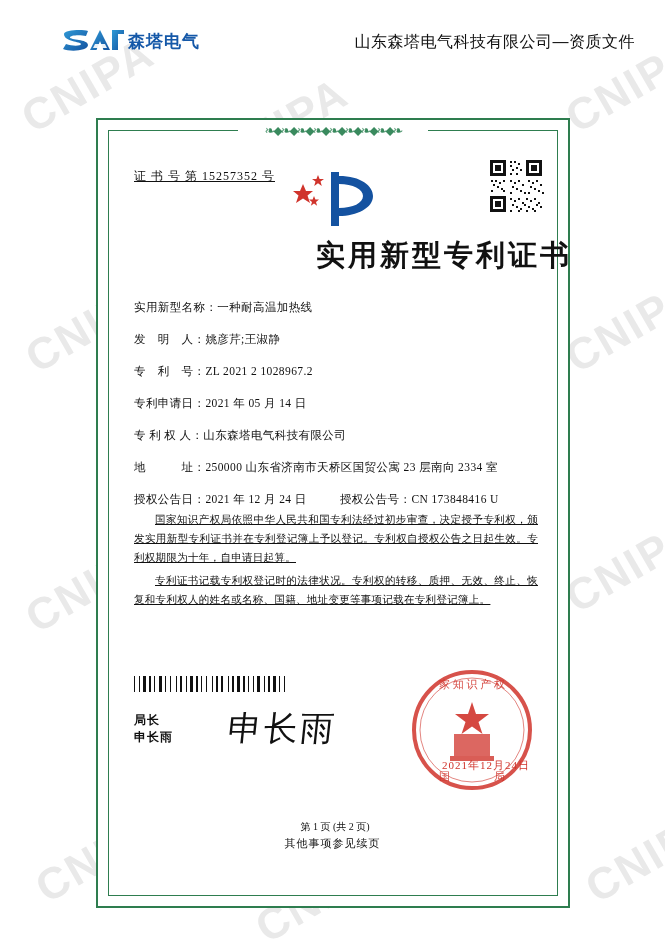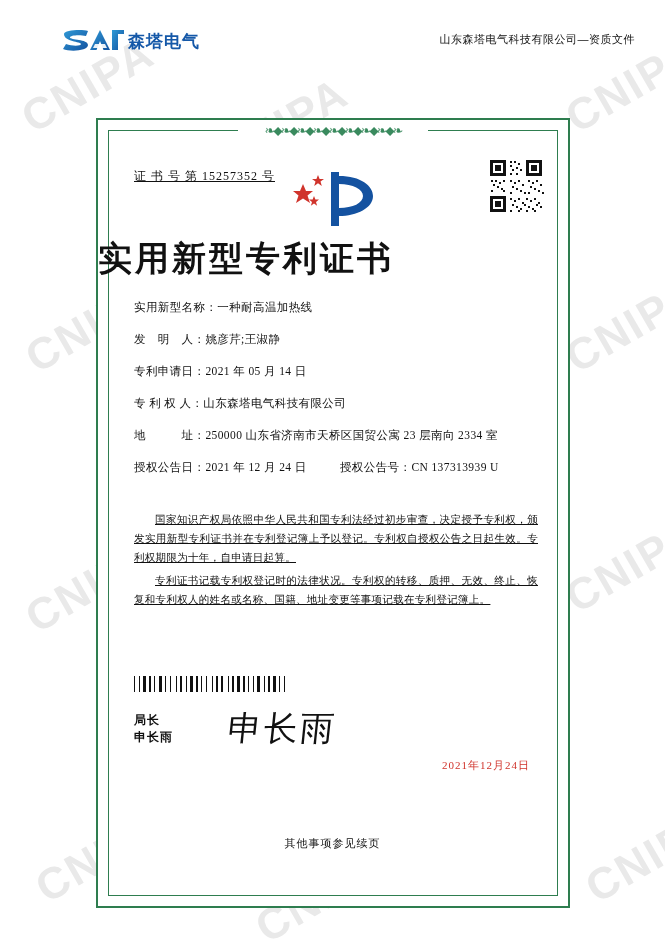--- a/index.html
+++ b/index.html
@@ -55,21 +55,21 @@
     font-size: 17px;
     font-weight: bold;
     color: #1558a8;
     margin-left: 2px;
     letter-spacing: 1px;
   }
   .header-right {
     position: absolute;
     right: 46px;
     top: 6px;
-    font-size: 11px;
+    font-size: 16px;
     font-family: "Liberation Sans", sans-serif;
     color: #111;
     letter-spacing: 0.5px;
     padding-left: 43px;
   }
 
   
   .cert {
     position: absolute;
     left: 96px;
@@ -138,22 +138,22 @@
     transform: translateX(-50%);
     width: 96px;
     height: 62px;
   }
 
   .title {
     position: absolute;
     left: 0;
     top: 116px;
     width: 474px;
-    text-align: left;
-    font-size: 34px;
+    text-align: right;
+    font-size: 29px;
     font-weight: bold;
     letter-spacing: 3px;
     color: #111;
     font-family: "Liberation Serif", serif;
   }
 
   .fields {
     position: absolute;
     left: 36px;
     top: 180px;
@@ -399,31 +399,34 @@
     <div class="title">实用新型专利证书</div>
 
     <div class="fields">
       <div class="field-row">
         <span class="field-label">实用新型名称：</span><span class="field-value">一种耐高温加热线</span>
       </div>
       <div class="field-row">
         <span class="field-label">发　明　人：</span><span class="field-value">姚彦芹;王淑静</span>
       </div>
       <div class="field-row">
+        <span class="field-label">专　利　号：</span><span class="field-value">ZL 2021 2 1028967.2</span>
+      </div>
+      <div class="field-row">
         <span class="field-label">专利申请日：</span><span class="field-value">2021 年 05 月 14 日</span>
       </div>
       <div class="field-row">
         <span class="field-label">专 利 权 人：</span><span class="field-value">山东森塔电气科技有限公司</span>
       </div>
       <div class="field-row">
         <span class="field-label">地　　　址：</span><span class="field-value">250000 山东省济南市天桥区国贸公寓 23 层南向 2334 室</span>
       </div>
       <div class="field-row two-col">
         <span class="field-label">授权公告日：</span><span class="field-value">2021 年 12 月 24 日</span>
-        <span class="col2"><span class="field-label">授权公告号：</span><span class="field-value">CN 137313939 U</span></span>
+        <span class="col2"><span class="field-label">授权公告号：</span><span class="field-value">CN 173848416 U</span></span>
       </div>
     </div>
 
     <div class="paragraphs">
       <p>国家知识产权局依照中华人民共和国专利法经过初步审查，决定授予专利权，颁发实用新型专利证书并在专利登记簿上予以登记。专利权自授权公告之日起生效。专利权期限为十年，自申请日起算。</p>
       <p>专利证书记载专利权登记时的法律状况。专利权的转移、质押、无效、终止、恢复和专利权人的姓名或名称、国籍、地址变更等事项记载在专利登记簿上。</p>
     </div>
 
     <div class="barcode">
       <svg width="156" height="16" viewBox="0 0 156 16" xmlns="http://www.w3.org/2000/svg" id="barcode-svg">
@@ -459,18 +462,32 @@
           <rect x="150" y="0" width="1" height="16" fill="#111"></rect>
         </svg>
     </div>
 
     <div class="signature-block">
       <div>局长</div>
       <div>申长雨</div>
     </div>
     <div class="handwriting">申长雨</div>
 
+    <div class="seal">
+      <svg width="124" height="124" viewBox="0 0 124 124" xmlns="http://www.w3.org/2000/svg">
+        <circle cx="62" cy="62" r="58" fill="none" stroke="#d0342c" stroke-width="4" opacity="0.85"></circle>
+        <circle cx="62" cy="62" r="52" fill="none" stroke="#d0342c" stroke-width="1" opacity="0.6"></circle>
+        <g fill="#d0342c" opacity="0.9">
+          <polygon points="62,34 66,46 79,46 68.5,54 72.5,66 62,58.5 51.5,66 55.5,54 45,46 58,46"></polygon>
+        </g>
+        <rect x="44" y="66" width="36" height="22" fill="#d0342c" opacity="0.75"></rect>
+        <rect x="40" y="88" width="44" height="5" fill="#d0342c" opacity="0.8"></rect>
+        <text x="62" y="20" font-size="11" fill="#d0342c" text-anchor="middle" font-family="Liberation Serif, serif" opacity="0.9">家 知 识 产 权</text>
+        <text x="62" y="112" font-size="11" fill="#d0342c" text-anchor="middle" font-family="Liberation Serif, serif" opacity="0.9">国　　　　局</text>
+      </svg>
+    </div>
     <div class="seal-date">2021年12月24日</div>
 
+    <div class="page-num">第 1 页 (共 2 页)</div>
   </div>
 </div>
 
 <div class="footer-note">其他事项参见续页</div>
 
 </body></html>

